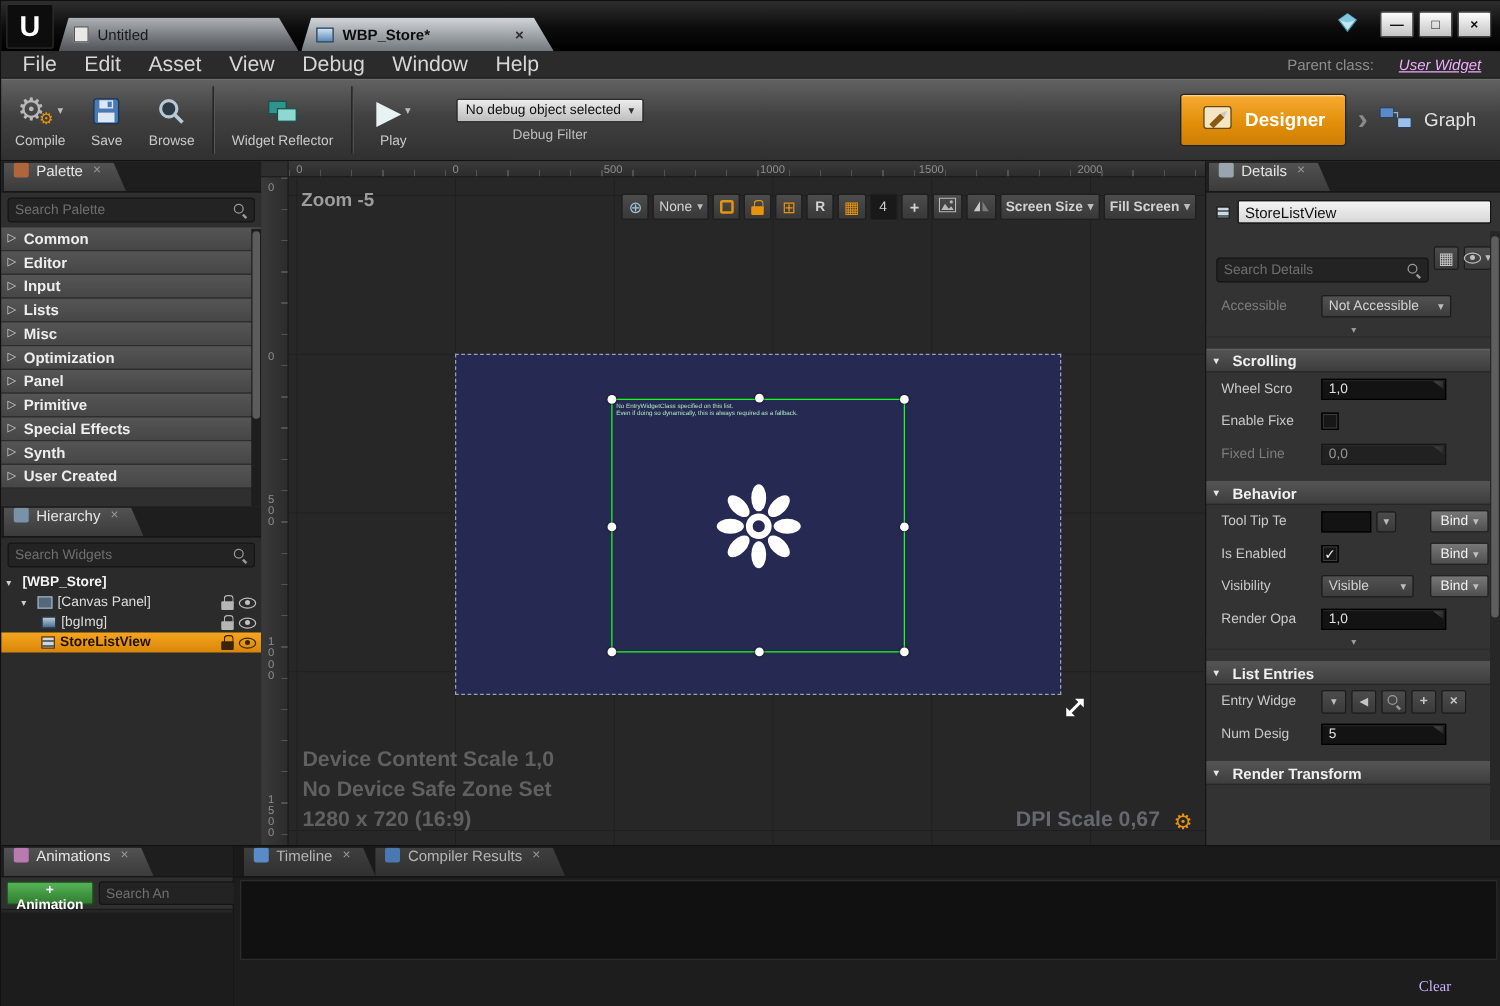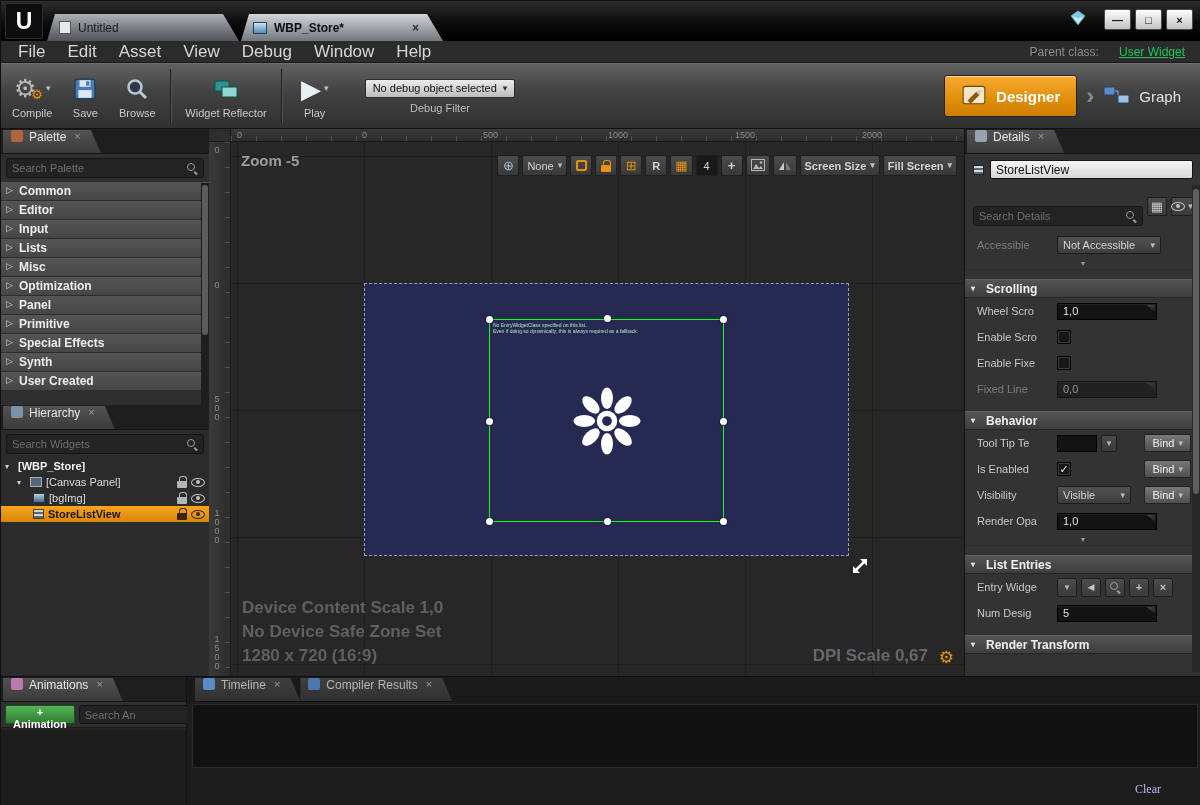--- a/index.html
+++ b/index.html
@@ -20,21 +20,21 @@
 .tab-close{margin-left:auto;color:#2c2f33;font-size:12px;line-height:1;}
 .tb-right{position:absolute;right:8px;top:8px;display:flex;align-items:center;gap:4px;}
 .win-btn{width:27px;height:21px;background:linear-gradient(#fdfdfd,#c3c3c3);border:1px solid #4a4a4a;border-radius:2px;color:#111;font-size:11px;display:flex;align-items:center;justify-content:center;font-weight:bold;}
 .tb-gem{margin-right:14px;}
 
 
 .menubar{position:absolute;left:0;top:40px;width:1200px;height:22px;background:#2b2b2b;border-bottom:1px solid #1a1a1a;display:flex;align-items:center;padding:0 6px;}
 .menu-item{padding:0 11px;font-size:17px;color:#d6d6d6;height:100%;display:flex;align-items:center;}
 .menu-right{margin-left:auto;display:flex;gap:20px;align-items:center;padding-right:10px;font-size:12px;}
 .parent-label{color:#8e8e8e;}
-.parent-value{color:#22c55e;text-decoration:underline;}
+.parent-value{color:#f0abfc;text-decoration:underline;font-style:italic;}
 
 
 .toolbar{position:absolute;left:0;top:62px;width:1200px;height:66px;background:linear-gradient(#616161,#414141 45%,#303030);border-top:1px solid #6e6e6e;border-bottom:1px solid #121212;display:flex;align-items:center;padding:0 4px;}
 .tbtn{display:flex;flex-direction:column;align-items:center;justify-content:center;gap:3px;min-width:52px;height:60px;padding:0 7px;color:#c9c9c9;font-size:11px;}
 .tbtn .ic{height:30px;display:flex;align-items:center;justify-content:center;gap:3px;}
 .gear-big{font-size:25px;color:#b8b8b8;line-height:1;}
 .gear-small{font-size:13px;color:#e8930c;margin-left:-8px;margin-top:12px;line-height:1;}
 .caret{font-size:9px;color:#bdbdbd;line-height:1;}
 .tsep{width:1px;height:54px;background:#1d1d1d;box-shadow:1px 0 0 #565656;margin:0 7px;}
 .play-tri{font-size:26px;color:#e9f2f2;line-height:1;}
@@ -581,24 +581,20 @@
         <span class="texp">▾</span>
         <span>Scrolling</span>
       </div>
       <div class="d-row">
         <span class="d-label">Wheel Scro</span>
         <span class="spin">
             <span>1,0</span>
           </span>
       </div>
       <div class="d-row">
-        <span class="d-label">Enable Scro</span>
-        <span class="cb"></span>
-      </div>
-      <div class="d-row">
         <span class="d-label">Enable Fixe</span>
         <span class="cb"></span>
       </div>
       <div class="d-row dis">
         <span class="d-label">Fixed Line</span>
         <span class="spin">
             <span>0,0</span>
           </span>
       </div>
 

